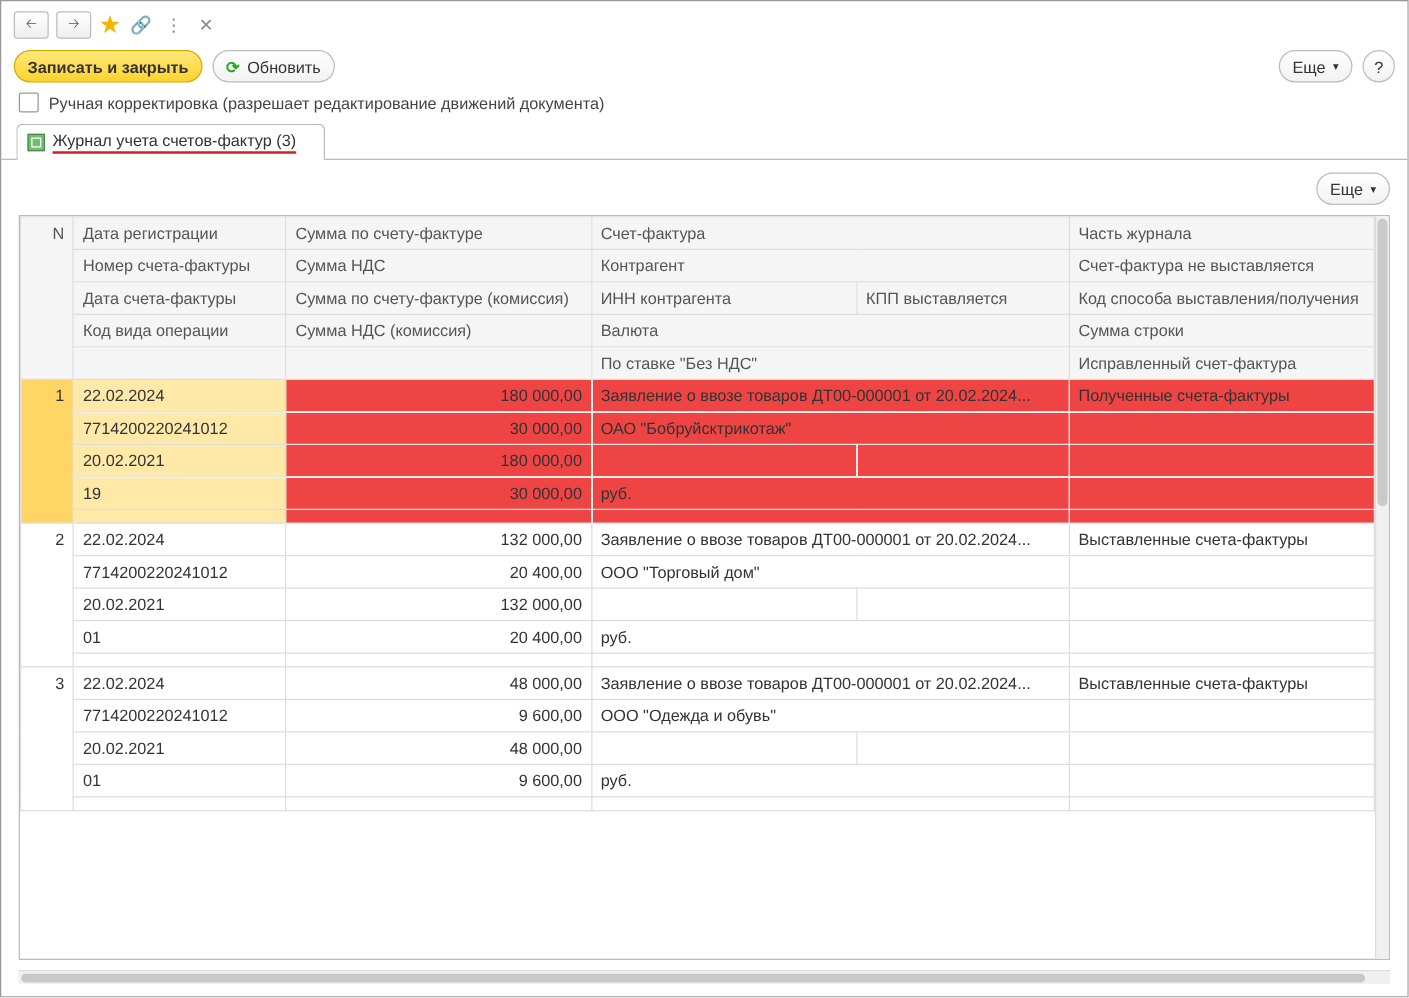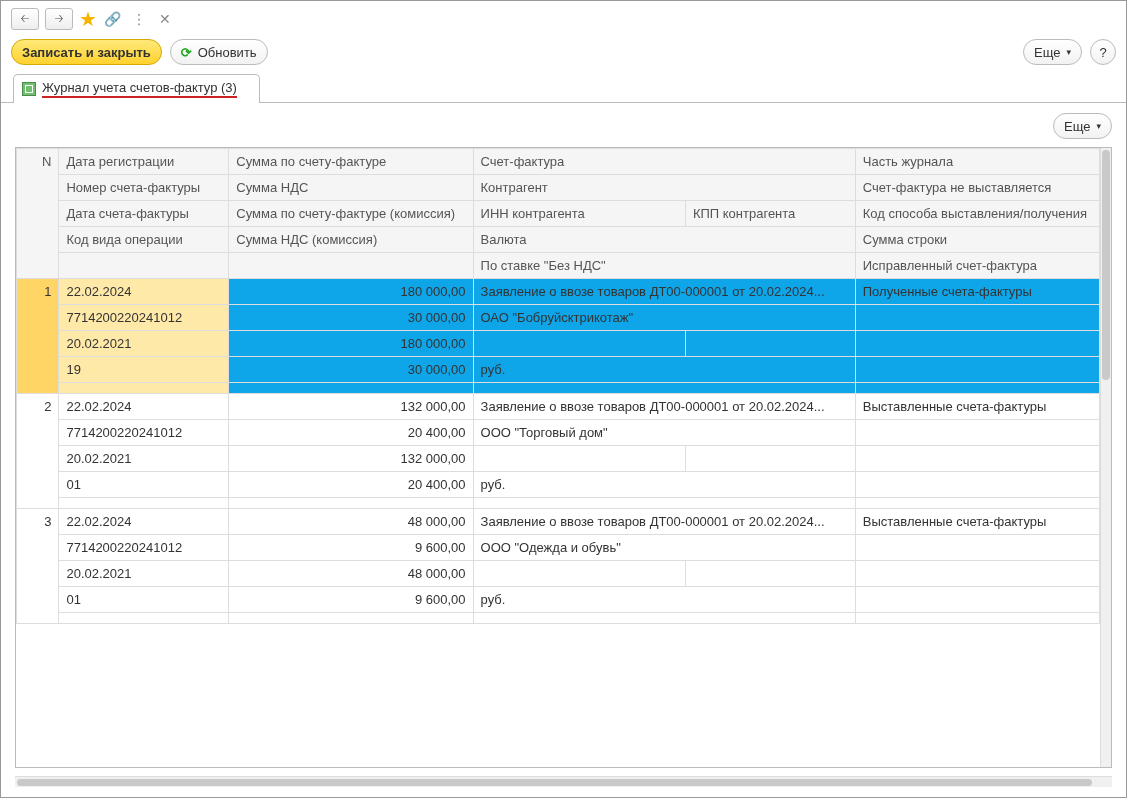--- a/index.html
+++ b/index.html
@@ -30,21 +30,21 @@
   table { border-collapse:collapse; width:100%; table-layout:fixed;}
   th, td { border:1px solid #ddd; padding:5px 7px; vertical-align:top; font-size:13px; text-align:left; overflow:hidden; white-space:nowrap; text-overflow:ellipsis;}
   th { background:#f5f5f5; font-weight:normal; color:#555;}
   .colN{width:40px; text-align:right;}
   .colDate{width:160px;}
   .colSum{width:230px;}
   .colSF{width:200px;}
   .colKPP{width:160px;}
   .colPart{width:230px;}
   .num{ text-align:right;}
-  tr.sel td{ background:#0ea5e9;}
+  tr.sel td{ background:#ef4444;}
   tr.sel td.colN-cell{ background:#ffd666;}
   tr.sel td.first-data{ background:#ffe9a8;}
   .vscroll{ width:11px; background:#f0f0f0; border-left:1px solid #ddd; position:relative;}
   .vthumb{ position:absolute; left:1px; right:1px; top:2px; height:230px; background:#c9c9c9; border-radius:4px;}
   .hscroll{ height:11px; background:#f0f0f0; border-top:1px solid #ddd; margin:0 0 0 0;}
   .hscroll .hthumb{ height:7px; margin:2px 2px; background:#c9c9c9; border-radius:4px; width:98%;}
   .footer-scroll{ padding:0 14px 10px 14px;}
 </style>
 </head>
 <body>
@@ -71,20 +71,24 @@
     <div class="spacer"></div>
     <div class="btn">
       <span>Еще</span>
       <span style="font-size:9px;">▾</span>
     </div>
     <div class="btn btn-help">
       <span>?</span>
     </div>
   </div>
 
+  <div class="chk-row">
+    <div class="chk"></div>
+    <span>Ручная корректировка (разрешает редактирование движений документа)</span>
+  </div>
 
   <div class="tabbar">
     <div class="tab">
       <span class="tabico"></span>
       <span class="lbl">Журнал учета счетов-фактур (3)</span>
     </div>
   </div>
 
   <div class="body">
     <div class="body-toolbar">
@@ -116,21 +120,21 @@
             <tr>
               <th>Номер счета-фактуры</th>
               <th>Сумма НДС</th>
               <th colspan="2">Контрагент</th>
               <th>Счет-фактура не выставляется</th>
             </tr>
             <tr>
               <th>Дата счета-фактуры</th>
               <th>Сумма по счету-фактуре (комиссия)</th>
               <th>ИНН контрагента</th>
-              <th>КПП контрагента</th>
+              <th>КПП выставляется</th>
               <th>Код способа выставления/получения</th>
             </tr>
             <tr>
               <th>Код вида операции</th>
               <th>Сумма НДС (комиссия)</th>
               <th colspan="2">Валюта</th>
               <th>Сумма строки</th>
             </tr>
             <tr>
               <th></th>

